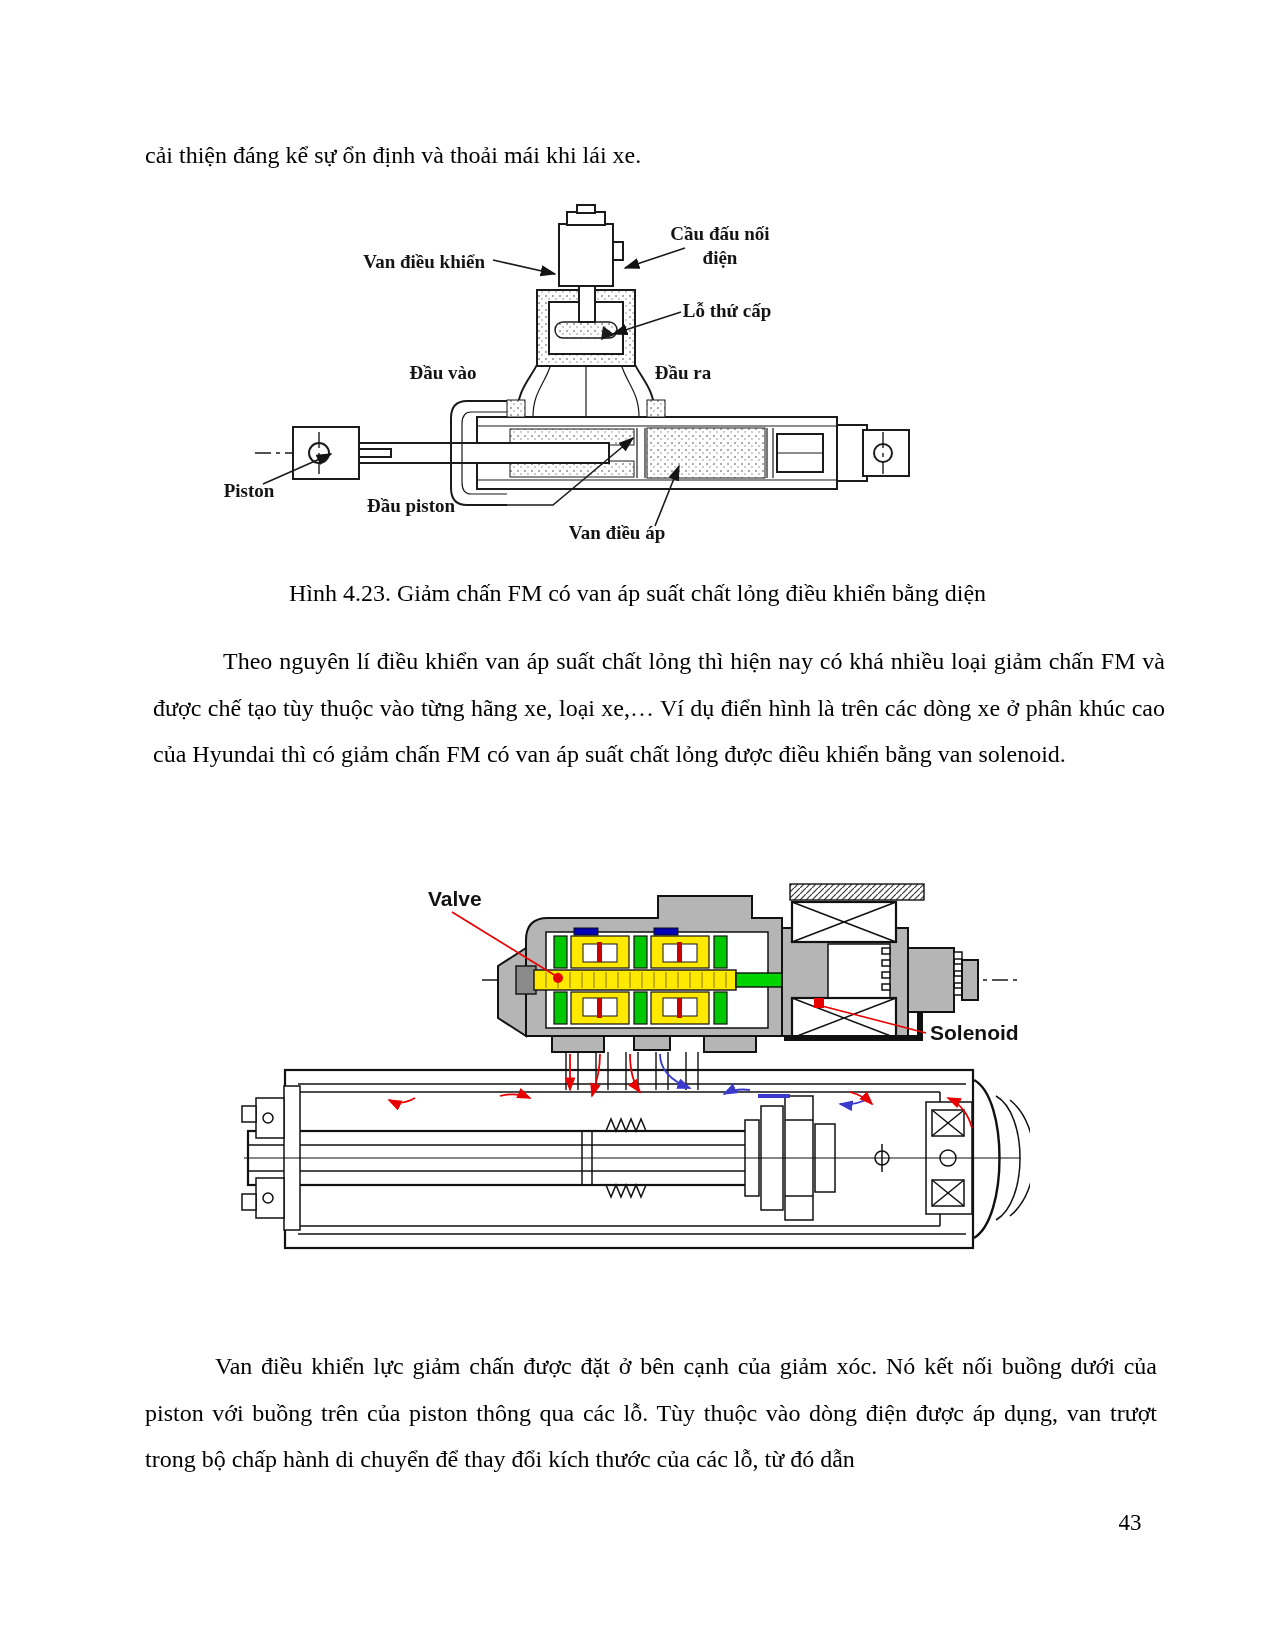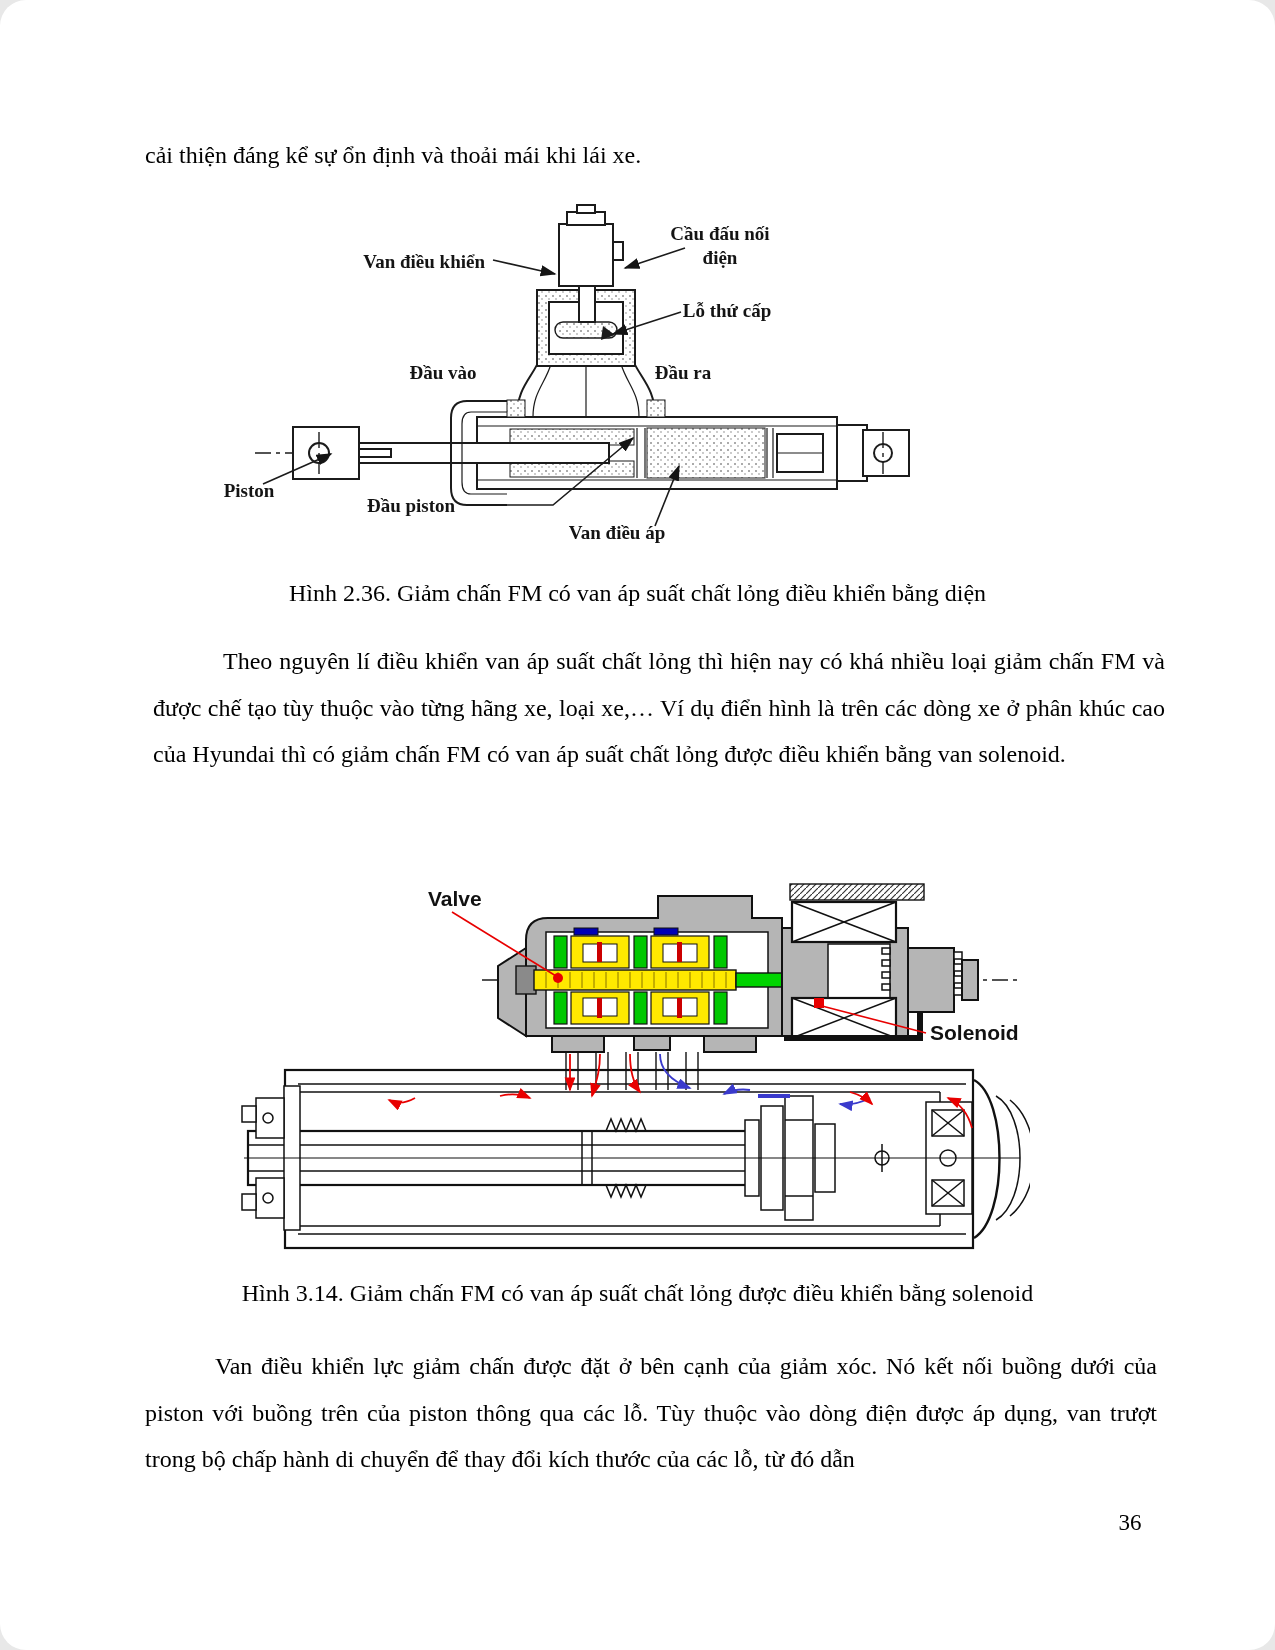--- a/index.html
+++ b/index.html
@@ -1,17 +1,17 @@
 <!DOCTYPE html>
 <html><head>
 <meta charset="utf-8">
 <style>
   html,body{margin:0;padding:0;background:#e8e8e8;}
   .page{position:relative;width:1275px;height:1650px;background:#ffffff;margin:0 auto;
-        font-family:"Liberation Serif",serif;color:#000;overflow:hidden;border-radius:26px;}
+        font-family:"Liberation Serif",serif;color:#000;overflow:hidden;}
   .bodytext{position:absolute;left:145px;width:1012px;font-size:24px;line-height:46.5px;
             text-align:justify;text-justify:inter-word;margin:0;}
   .indent{text-indent:70px;}
   .caption{position:absolute;left:120px;width:1035px;text-align:center;font-size:24px;margin:0;}
   .pagenum{position:absolute;left:1095px;top:1510px;width:70px;text-align:center;font-size:23px;}
   .figsvg{position:absolute;}
   
   .ln{fill:none;stroke:#1b1b1b;stroke-width:2;}
   .lnt{fill:none;stroke:#1b1b1b;stroke-width:1.2;}
   .w1f{fill:#fff;stroke:#1b1b1b;stroke-width:2;}
@@ -113,21 +113,21 @@
     <text class="f1lbl" x="505" y="44" text-anchor="middle">Cầu đấu nối</text>
     <text class="f1lbl" x="505" y="68" text-anchor="middle">điện</text>
     <text class="f1lbl" x="512" y="121" text-anchor="middle">Lỗ thứ cấp</text>
     <text class="f1lbl" x="228" y="183" text-anchor="middle">Đầu vào</text>
     <text class="f1lbl" x="468" y="183" text-anchor="middle">Đầu ra</text>
     <text class="f1lbl" x="34" y="301" text-anchor="middle">Piston</text>
     <text class="f1lbl" x="196" y="316" text-anchor="middle">Đầu piston</text>
     <text class="f1lbl" x="402" y="343" text-anchor="middle">Van điều áp</text>
   </svg>
 
-  <p class="caption" style="top:580px;">Hình 2.36. Giảm chấn FM có van áp suất chất lỏng điều khiển bằng diện</p>
+  <p class="caption" style="top:580px;">Hình 4.23. Giảm chấn FM có van áp suất chất lỏng điều khiển bằng diện</p>
 
   <p class="bodytext indent" style="top:638px;margin-left:8px;">Theo nguyên lí điều khiển van áp suất chất lỏng thì hiện nay có khá nhiều loại giảm chấn FM và được chế tạo tùy thuộc vào từng hãng xe, loại xe,…  Ví dụ điển hình là trên các dòng xe ở phân khúc cao của Hyundai thì có giảm chấn FM có van áp suất chất lỏng được điều khiển bằng van solenoid.</p>
 
   <svg class="figsvg" style="left:230px;top:840px;" width="800" height="430" viewBox="0 0 800 430">
     <defs>
       <marker id="mkr2" markerWidth="10" markerHeight="9" refX="7" refY="3" orient="auto">
         <path d="M0,0 L8,3 L0,6 Z" fill="#e80000"></path>
       </marker>
       <marker id="mkb2" markerWidth="10" markerHeight="9" refX="7" refY="3" orient="auto">
         <path d="M0,0 L8,3 L0,6 Z" fill="#3a3acc"></path>
@@ -298,18 +298,17 @@
     <g>
       <line class="rl" x1="222" y1="72" x2="326" y2="136"></line>
       <circle cx="328" cy="138" r="5" fill="#e80000"></circle>
       <line class="rl" x1="696" y1="193" x2="592" y2="166"></line>
       <rect x="584" y="158" width="10" height="10" fill="#e80000"></rect>
     </g>
     <text class="f2lbl" x="198" y="66">Valve</text>
     <text class="f2lbl" x="700" y="200">Solenoid</text>
   </svg>
 
-  <p class="caption" style="top:1280px;">Hình 3.14. Giảm chấn FM có van áp suất chất lỏng được điều khiển bằng solenoid</p>
 
   <p class="bodytext indent" style="top:1343px;">Van điều khiển lực giảm chấn được đặt ở bên cạnh của giảm xóc. Nó kết nối buồng dưới của piston với buồng trên của piston thông qua các lỗ. Tùy thuộc vào dòng điện được áp dụng, van trượt trong bộ chấp hành di chuyển để thay đổi kích thước của các lỗ, từ đó dẫn</p>
 
-  <div class="pagenum">36</div>
+  <div class="pagenum">43</div>
 </div>
 
 </body></html>

